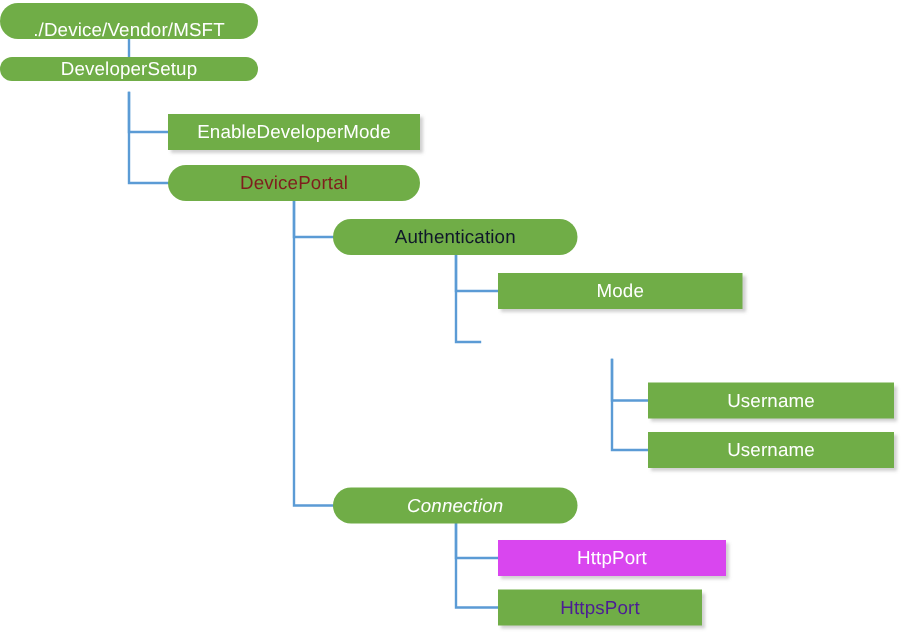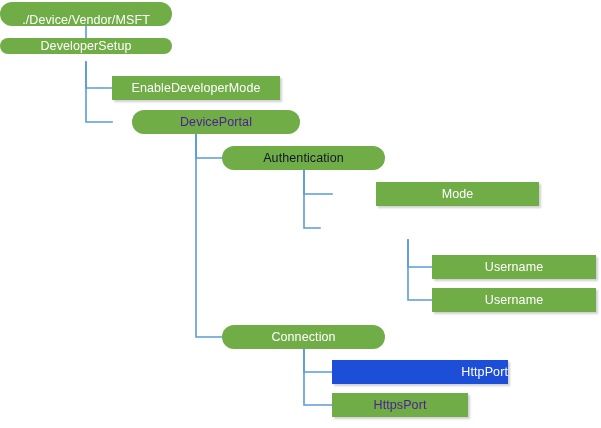--- a/index.html
+++ b/index.html
@@ -69,37 +69,37 @@
     </svg>
 <div class="node pill" style="left: 0px; top: 2px; width: 172px; height: 24px; background: rgb(112, 173, 71); color: rgb(255, 255, 255); align-items: flex-end;">
       <span class="node-label">./Device/Vendor/MSFT</span>
     </div>
     <div class="node pill" style="left: 0px; top: 38px; width: 172px; height: 16px; background: rgb(112, 173, 71); color: rgb(255, 255, 255);">
       <span class="node-label">DeveloperSetup</span>
     </div>
     <div class="node rect" style="left: 112px; top: 76px; width: 168px; height: 24px; background: rgb(112, 173, 71); color: rgb(255, 255, 255);">
       <span class="node-label">EnableDeveloperMode</span>
     </div>
-    <div class="node pill" style="left: 112px; top: 110px; width: 168px; height: 24px; background: rgb(112, 173, 71); color: #4c1d95; margin-left: 20px;">
+    <div class="node pill" style="left: 112px; top: 110px; width: 168px; height: 24px; background: rgb(112, 173, 71); color: #7f1d1d;">
       <span class="node-label">DevicePortal</span>
     </div>
     <div class="node pill" style="left: 222px; top: 146px; width: 163px; height: 24px; background: rgb(112, 173, 71); color: #0f172a;">
       <span class="node-label">Authentication</span>
     </div>
-    <div class="node rect" style="left: 332px; top: 182px; width: 163px; height: 24px; background: rgb(112, 173, 71); color: rgb(255, 255, 255); margin-left: 44px;">
+    <div class="node rect" style="left: 332px; top: 182px; width: 163px; height: 24px; background: rgb(112, 173, 71); color: rgb(255, 255, 255);">
       <span class="node-label">Mode</span>
     </div>
     <div class="node rect" style="left: 432px; top: 255px; width: 164px; height: 24px; background: rgb(112, 173, 71); color: rgb(255, 255, 255);">
       <span class="node-label">Username</span>
     </div>
     <div class="node rect" style="left: 432px; top: 288px; width: 164px; height: 24px; background: rgb(112, 173, 71); color: rgb(255, 255, 255);">
       <span class="node-label">Username</span>
     </div>
-    <div class="node pill" style="left: 222px; top: 325px; width: 163px; height: 24px; background: rgb(112, 173, 71); color: rgb(255, 255, 255);">
+    <div class="node pill" style="left: 222px; top: 325px; width: 163px; height: 24px; background: rgb(112, 173, 71); color: rgb(255, 255, 255); font-style: italic;">
       <span class="node-label">Connection</span>
     </div>
-    <div class="node rect" style="left: 332px; top: 360px; width: 176px; height: 24px; background: #1d4ed8; color: rgb(255, 255, 255); justify-content: flex-end;">
+    <div class="node rect" style="left: 332px; top: 360px; width: 152px; height: 24px; background: #d946ef; color: rgb(255, 255, 255);">
       <span class="node-label">HttpPort</span>
     </div>
     <div class="node rect" style="left: 332px; top: 393px; width: 136px; height: 24px; background: rgb(112, 173, 71); color: #4c1d95;">
       <span class="node-label">HttpsPort</span>
     </div>
   </div>
 
 </body></html>

